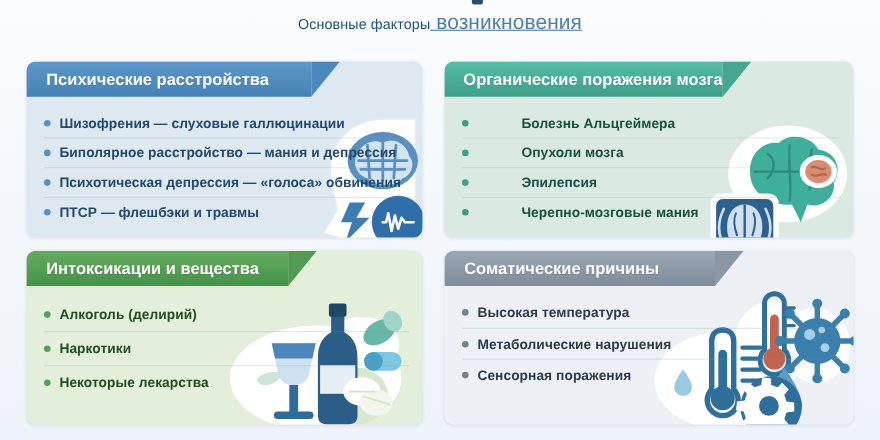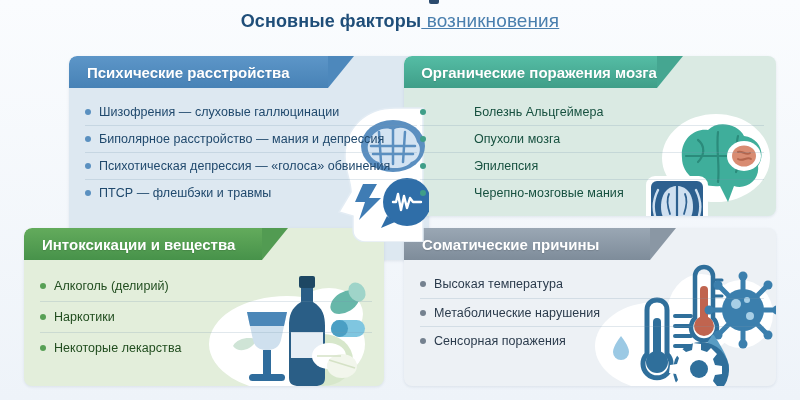--- a/index.html
+++ b/index.html
@@ -26,22 +26,22 @@
 
   
   .title-bar {
     position: absolute;
     left: 0; top: 10px;
     width: 800px;
     text-align: center;
     white-space: nowrap;
   }
   .title-strong {
-    font-size: 18px;
-    font-weight: bold;
+    font-size: 13px;
+    font-weight: normal;
     color: #1f4e79;
     letter-spacing: 0.1px;
     margin-top: 37px;
   }
   .title-light {
     font-size: 19px;
     font-weight: normal;
     color: #4a7fae;
     letter-spacing: 0.1px;
     text-decoration: underline;
@@ -93,26 +93,26 @@
   }
   .bullet-row + .bullet-row { border-top: 1px solid rgba(120,150,175,0.22); }
   .dot {
     width: 6px; height: 6px;
     border-radius: 50%;
     margin-right: 8px;
     flex: 0 0 auto;
   }
   .bullet-text {
     font-size: 12.5px;
-    font-weight: normal;
+    font-weight: bold;
     letter-spacing: 0.05px;
   }
 
   
-  #card-psych { left: 24px; top: 56px; width: 360px; height: 204px; background: #dde8f1; margin-left: 45px; }
+  #card-psych { left: 24px; top: 56px; width: 360px; height: 160px; background: #dde8f1; }
   #card-psych .card-head { background: linear-gradient(180deg,#5d96c8 0%,#4782b6 100%); }
   #card-psych .card-head::after { border-color: #4d88bc transparent transparent transparent; }
   #card-psych .dot { background: #5a90c0; }
   #card-psych .bullet-text { color: #20496d; }
   #card-psych .bullet-row { height: 27px; }
 
   
   #card-organic { left: 404px; top: 56px; width: 372px; height: 160px; background: #daeae3; }
   #card-organic .card-head { background: linear-gradient(180deg,#55bda5 0%,#3f9e88 100%); width: 68%; justify-content: flex-end; }
   #card-organic .card-head::after { border-color: #45a691 transparent transparent transparent; }

